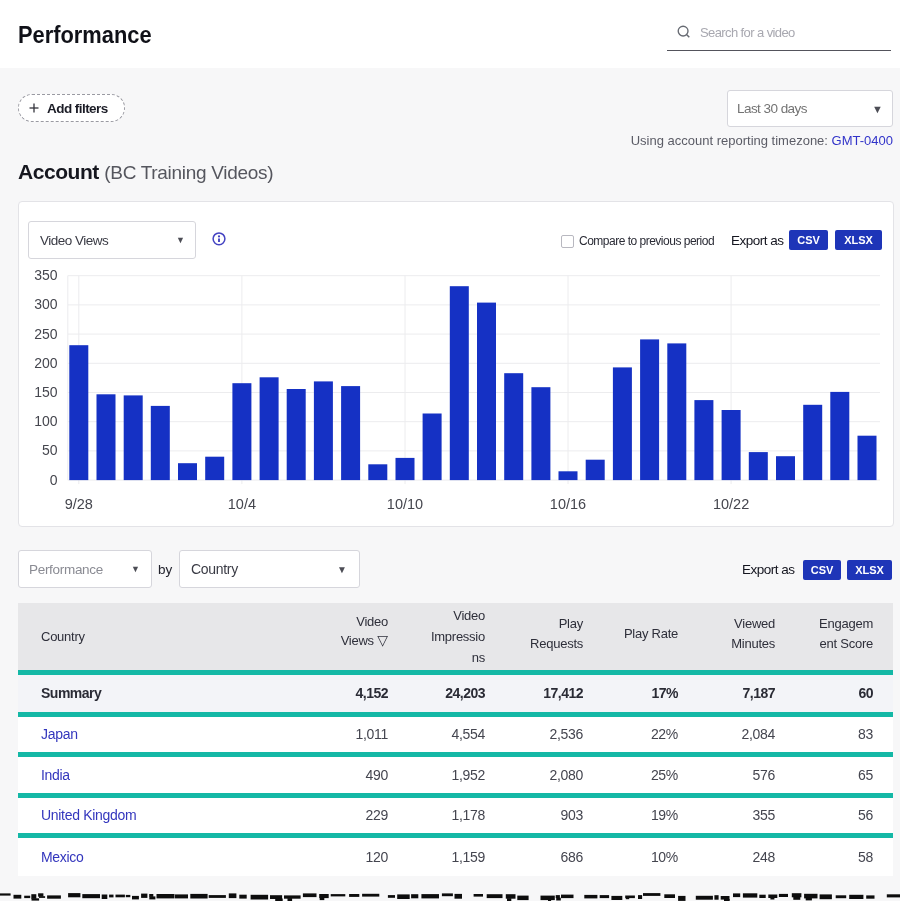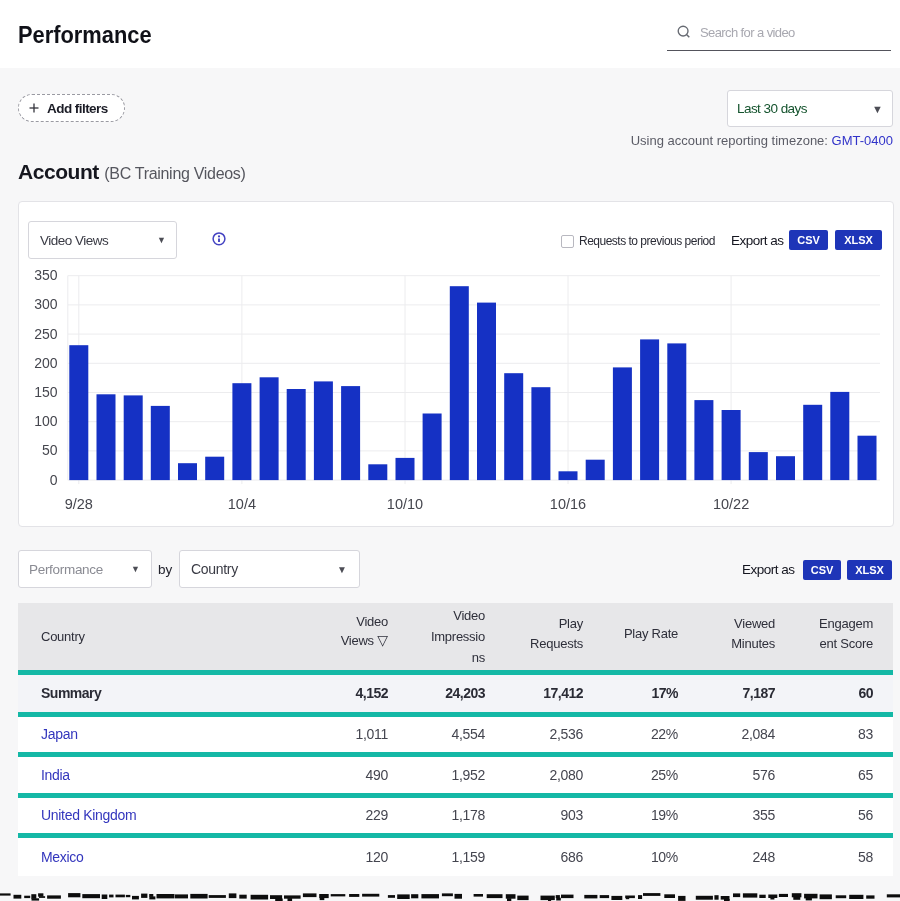--- a/index.html
+++ b/index.html
@@ -25,39 +25,39 @@
 <div class="abs" style="left:667px;top:50px;width:224px;height:1px;background:#53545c;"></div>
 
 <div class="abs" style="left:18px;top:94px;width:107px;height:28px;background:#fff;border:1px dashed #9a9aa2;border-radius:14px;"></div>
 <svg class="abs" style="left:29px;top:103px;" width="10" height="10">
     <line x1="5" y1="0.5" x2="5" y2="9.5" stroke="#33343c" stroke-width="1.3"></line>
     <line x1="0.5" y1="5" x2="9.5" y2="5" stroke="#33343c" stroke-width="1.3"></line>
   </svg>
 <div class="abs" style="left:47px;top:101px;font-size:13.5px;font-weight:bold;letter-spacing:-0.55px;color:#1b1c26;">Add filters</div>
 
 <div class="sel" style="left:727px;top:90px;width:166px;height:37px;">
-    <span style="padding-left:9px;font-size:13.5px;letter-spacing:-0.55px;color:#14532d;">Last 30 days</span>
+    <span style="padding-left:9px;font-size:13.5px;letter-spacing:-0.55px;color:#737373;">Last 30 days</span>
     <span class="tri" style="right:9px;font-size:11px;">▼</span>
   </div>
 <div class="abs" style="top:133px;right:7px;font-size:13px;color:#5b5c66;">Using account reporting timezone: <span style="color:#3133c9;">GMT-0400</span></div>
 
-<div class="abs" style="left:18px;top:160px;font-size:21px;font-weight:bold;letter-spacing:-0.45px;color:#16171f;">Account <span style="font-size:16px;font-weight:normal;letter-spacing:-0.3px;color:#55565e;">(BC Training Videos)</span></div>
+<div class="abs" style="left:18px;top:160px;font-size:21px;font-weight:bold;letter-spacing:-0.45px;color:#16171f;">Account <span style="font-size:19px;font-weight:normal;letter-spacing:-0.3px;color:#55565e;">(BC Training Videos)</span></div>
 
 <div class="abs" style="left:18px;top:201px;width:876px;height:326px;background:#fff;border:1px solid #e3e3e7;border-radius:4px;"></div>
-<div class="sel" style="left:28px;top:221px;width:149px;height:38px;">
+<div class="sel" style="left:28px;top:221px;width:168px;height:38px;">
     <span style="padding-left:11px;font-size:13.5px;letter-spacing:-0.5px;color:#3a3b45;">Video Views</span>
     <span class="tri" style="right:10px;">▼</span>
   </div>
 <svg class="abs" style="left:212px;top:232px;" width="15" height="15">
     <circle cx="7" cy="6.8" r="5.9" fill="none" stroke="#4443c2" stroke-width="1.5"></circle>
     <circle cx="7" cy="4.4" r="1.1" fill="#4443c2"></circle>
     <line x1="7" y1="6.6" x2="7" y2="10" stroke="#4443c2" stroke-width="1.9"></line>
   </svg>
 <div class="abs" style="left:561px;top:235px;width:13px;height:13px;background:#fff;border:1px solid #b8b8c0;border-radius:2px;"></div>
-<div class="abs" style="left:579px;top:234px;font-size:12px;letter-spacing:-0.5px;color:#2a2b35;">Requests to previous period</div>
+<div class="abs" style="left:579px;top:234px;font-size:12px;letter-spacing:-0.5px;color:#2a2b35;">Compare to previous period</div>
 <div class="abs" style="left:731px;top:233px;font-size:13.5px;letter-spacing:-0.5px;color:#14151f;">Export as</div>
 <div class="btn" style="left:789px;top:230px;width:39px;height:20px;">CSV</div>
 <div class="btn" style="left:835px;top:230px;width:47px;height:20px;">XLSX</div>
 <svg width="874" height="325" style="position:absolute;left:18px;top:201px">
 <line x1="49.8" y1="279.1" x2="862.0" y2="279.1" stroke="#ececee" stroke-width="1"></line>
 <text x="39.5" y="283.6" text-anchor="end" font-size="14" fill="#45464e" font-family="Liberation Sans, sans-serif">0</text>
 <line x1="49.8" y1="249.9" x2="862.0" y2="249.9" stroke="#ececee" stroke-width="1"></line>
 <text x="39.5" y="254.4" text-anchor="end" font-size="14" fill="#45464e" font-family="Liberation Sans, sans-serif">50</text>
 <line x1="49.8" y1="220.7" x2="862.0" y2="220.7" stroke="#ececee" stroke-width="1"></line>
 <text x="39.5" y="225.2" text-anchor="end" font-size="14" fill="#45464e" font-family="Liberation Sans, sans-serif">100</text>

